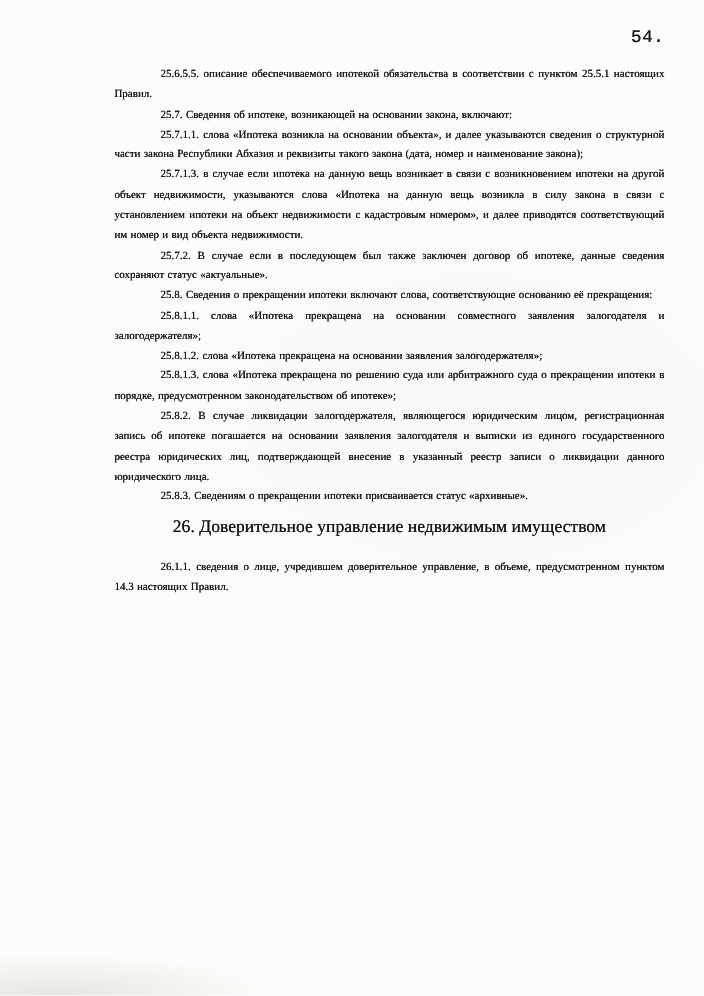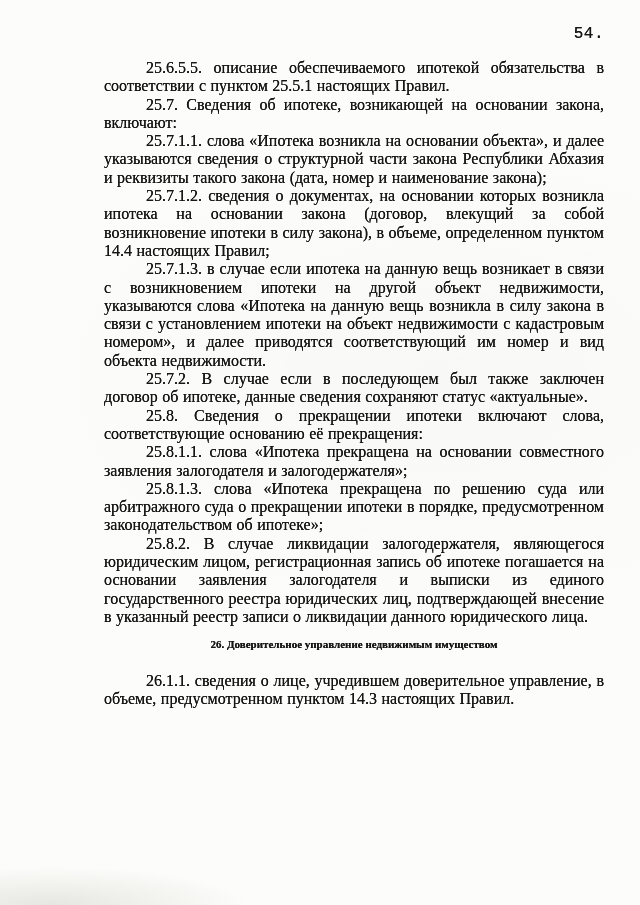--- a/index.html
+++ b/index.html
@@ -27,49 +27,50 @@
       font-family: Liberation Mono, monospace;
     }
     .content {
       position: absolute;
       top: 59px;
       left: 104px;
       width: 500px;
     }
     .para {
       margin: 0;
-      font-size: 16px;
+      font-size: 10px;
       line-height: 18.3px;
       text-indent: 42px;
       text-align: justify;
       word-spacing: 0.5px;
       text-shadow: 0 0 0.3px currentColor;
     }
     .heading {
-      font-size: 11px;
+      font-size: 16px;
       line-height: 18.3px;
-      font-weight: bold;
+      font-weight: normal;
       text-align: center;
       margin: 9px 0 18px 0;
       text-shadow: 0 0 0.3px currentColor;
     }
   </style>
 </head>
 <body>
 
 <div class="page-number">54.</div>
 
 <main class="content">
   <p class="para">25.6.5.5. описание обеспечиваемого ипотекой обязательства в соответствии с пунктом 25.5.1 настоящих Правил.</p>
   <p class="para">25.7. Сведения об ипотеке, возникающей на основании закона, включают:</p>
   <p class="para">25.7.1.1. слова «Ипотека возникла на основании объекта», и далее указываются сведения о структурной части закона Республики Абхазия и реквизиты такого закона (дата, номер и наименование закона);</p>
-  <p class="para">25.7.1.2. сведения о документах, на основании которых возникла ипотека на основании закона (договор, влекущий за собой возникновение ипотеки в силу закона), в объеме, определенном пунктом 14.4 настоящих Правил;</p>
   <p class="para">25.7.1.3. в случае если ипотека на данную вещь возникает в связи с возникновением ипотеки на другой объект недвижимости, указываются слова «Ипотека на данную вещь возникла в силу закона в связи с установлением ипотеки на объект недвижимости с кадастровым номером», и далее приводятся соответствующий им номер и вид объекта недвижимости.</p>
   <p class="para">25.7.2. В случае если в последующем был также заключен договор об ипотеке, данные сведения сохраняют статус «актуальные».</p>
   <p class="para">25.8. Сведения о прекращении ипотеки включают слова, соответствующие основанию её прекращения:</p>
   <p class="para">25.8.1.1. слова «Ипотека прекращена на основании совместного заявления залогодателя и залогодержателя»;</p>
+  <p class="para">25.8.1.2. слова «Ипотека прекращена на основании заявления залогодержателя»;</p>
   <p class="para">25.8.1.3. слова «Ипотека прекращена по решению суда или арбитражного суда о прекращении ипотеки в порядке, предусмотренном законодательством об ипотеке»;</p>
   <p class="para">25.8.2. В случае ликвидации залогодержателя, являющегося юридическим лицом, регистрационная запись об ипотеке погашается на основании заявления залогодателя и выписки из единого государственного реестра юридических лиц, подтверждающей внесение в указанный реестр записи о ликвидации данного юридического лица.</p>
+  <p class="para">25.8.3. Сведениям о прекращении ипотеки присваивается статус «архивные».</p>
 
   <h2 class="heading">26. Доверительное управление недвижимым имуществом</h2>
 
   <p class="para">26.1.1. сведения о лице, учредившем доверительное управление, в объеме, предусмотренном пунктом 14.3 настоящих Правил.</p>
 </main>
 
 </body></html>

